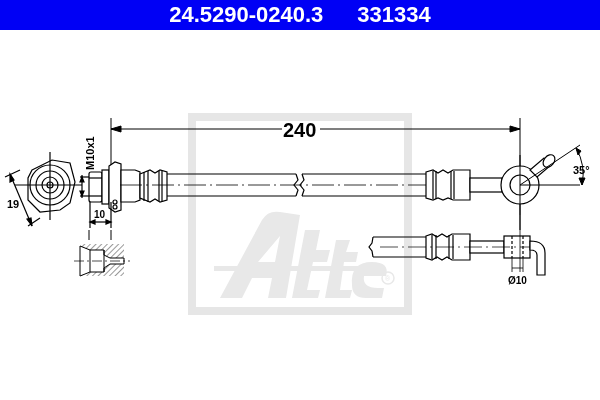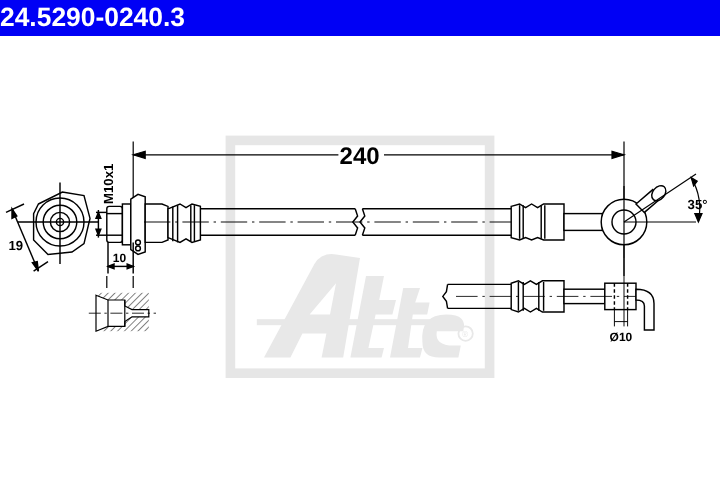--- a/index.html
+++ b/index.html
@@ -1,33 +1,34 @@
 <!DOCTYPE html>
 <html><head>
   <meta charset="utf-8">
   <style>
     html, body { margin: 0; padding: 0; background: #ffffff; }
     body { width: 600px; height: 400px; position: relative; overflow: hidden; font-family: "Liberation Sans", sans-serif; }
     .title-bar {
       position: absolute; left: 0; top: 0; width: 600px; height: 30px;
       background: #0000f5; color: #ffffff;
-      display: flex; align-items: center; 
+      display: flex; align-items: center; justify-content: center;
       font-family: "Liberation Sans", sans-serif; font-weight: bold; font-size: 22px;
       letter-spacing: 0px;
     }
     .title-bar span { display: inline-block; }
     .title-bar .part-no { margin-right: 34px; }
     svg.drawing { position: absolute; left: 0; top: 30px; }
     .dim { font-family: "Liberation Sans", sans-serif; font-weight: bold; fill: #000; }
   </style>
 </head>
 <body>
 
 <div class="title-bar">
   <span class="part-no">24.5290-0240.3</span>
+  <span class="ref-no">331334</span>
 </div>
 
 <svg class="drawing" width="600" height="370" viewBox="0 30 600 370" xmlns="http://www.w3.org/2000/svg">
 
   <g>
     <rect x="192" y="117" width="216" height="194" fill="none" stroke="#e6e6e6" stroke-width="8"></rect>
     <g fill="#e8e8e8">
       <path d="M220 298 L262 220 Q268 210 280 212 L300 215 L286 298 L268 298 L272 278 L252 278 L242 298 Z M258 262 L275 262 L280 236 Z"></path>
       <path d="M292 298 L305 230 L320 230 L316 250 L330 250 L327 262 L313 262 L307 290 L320 290 L318 298 Z"></path>
       <path d="M325 298 L336 240 L350 240 L346 252 L358 252 L356 262 L344 262 L340 290 L352 290 L350 298 Z"></path>

